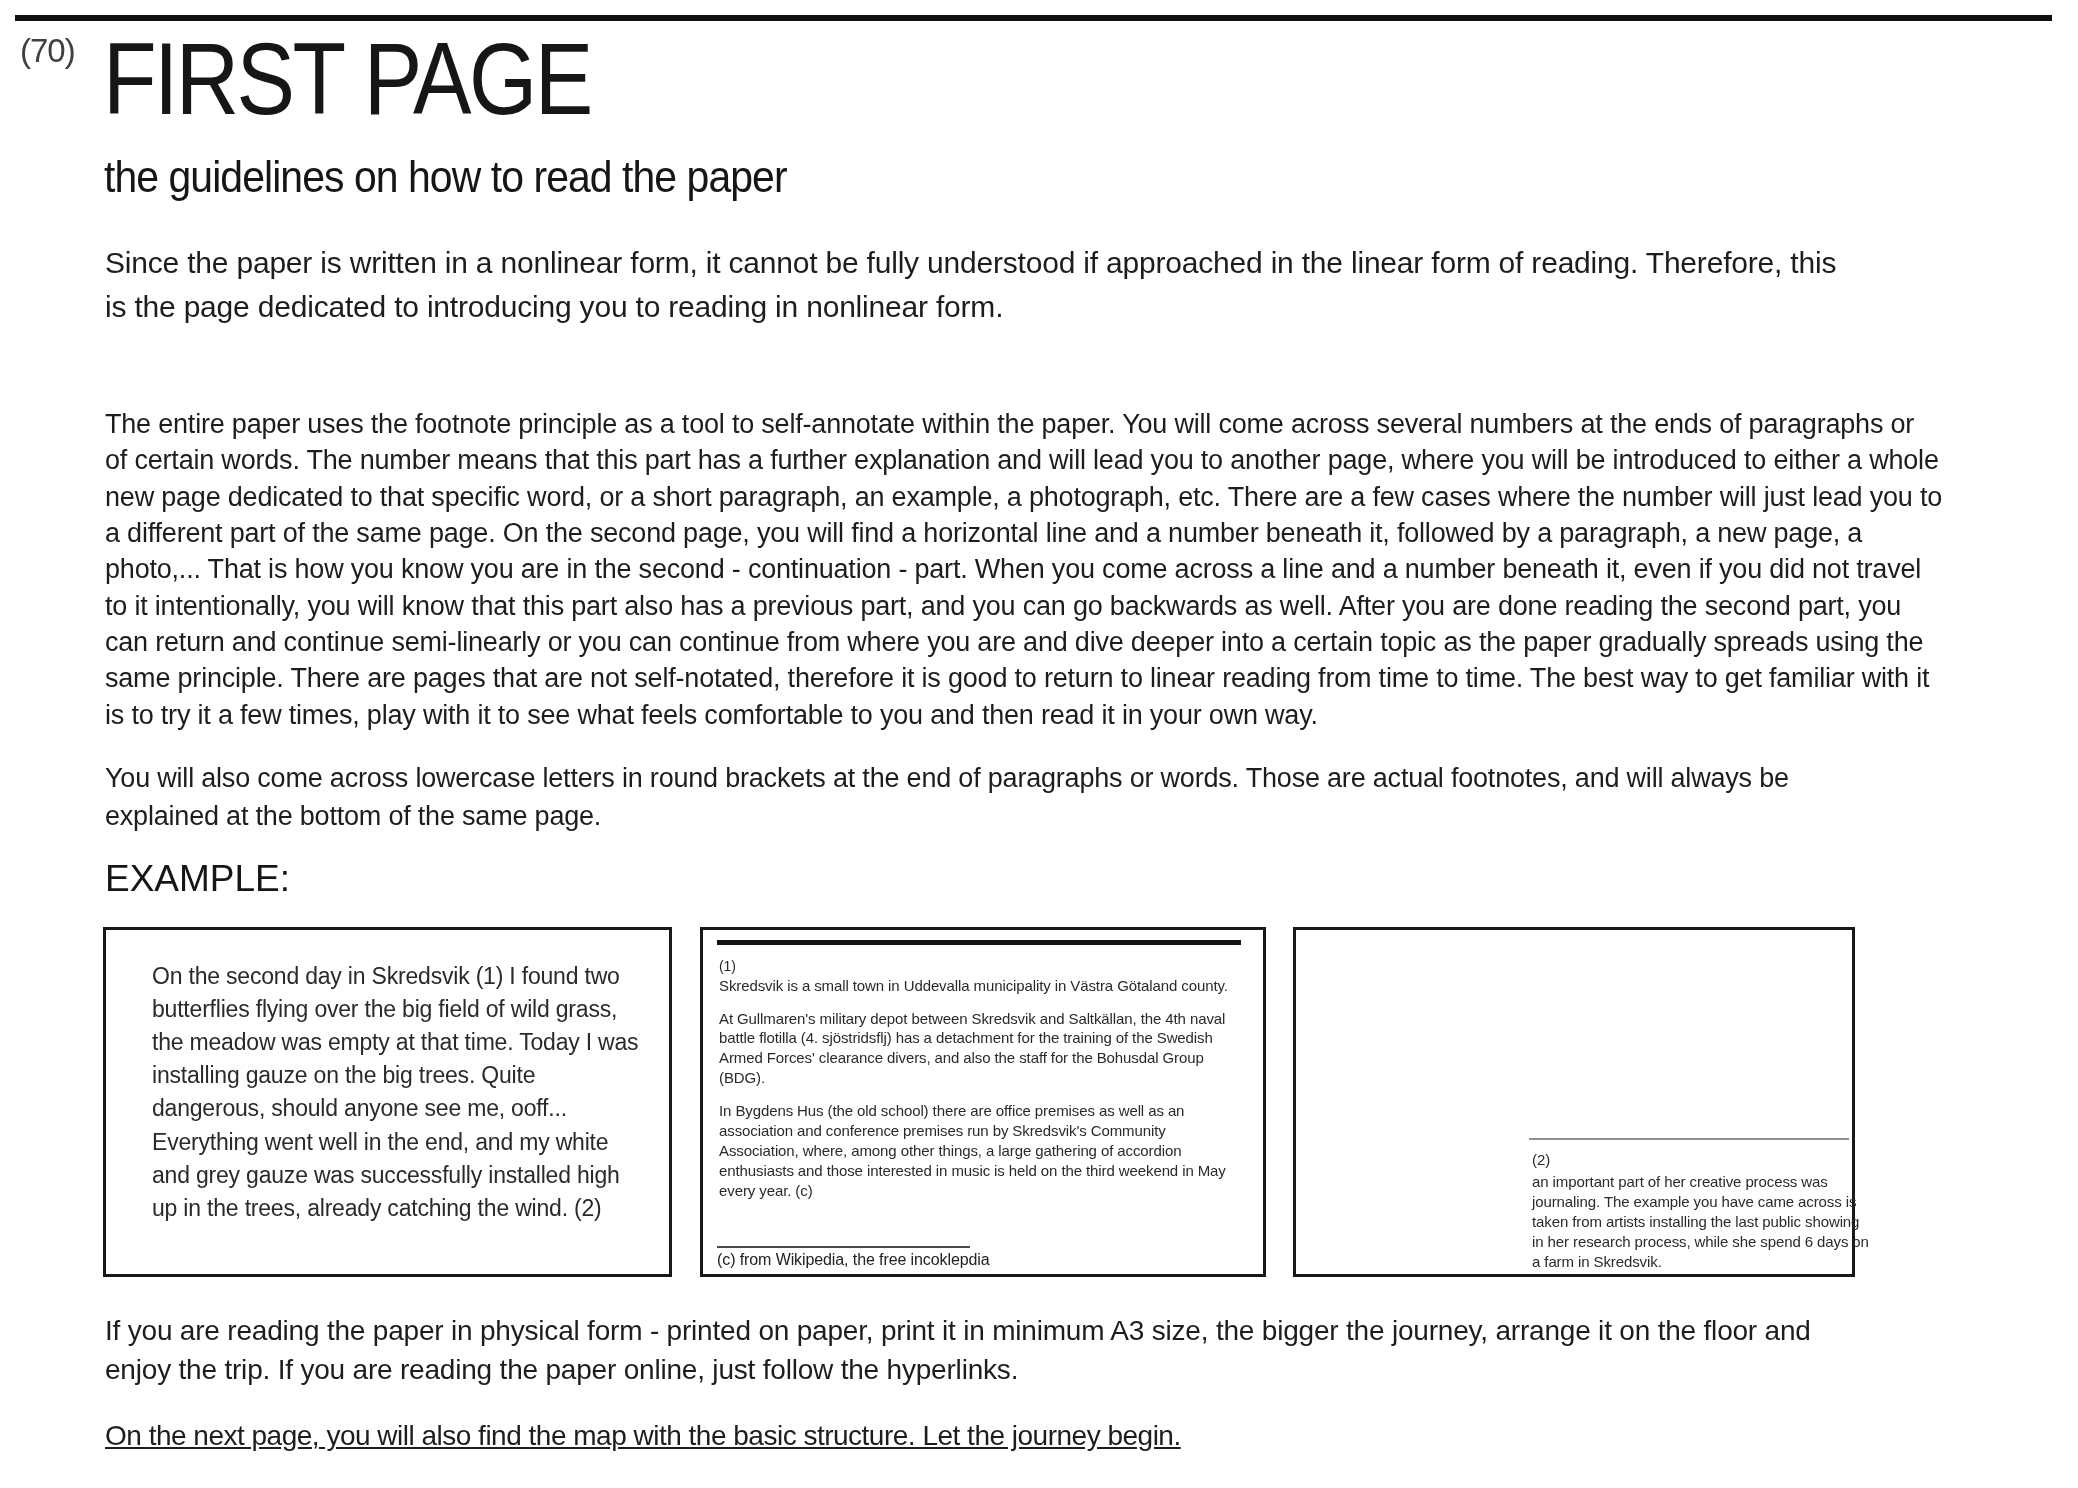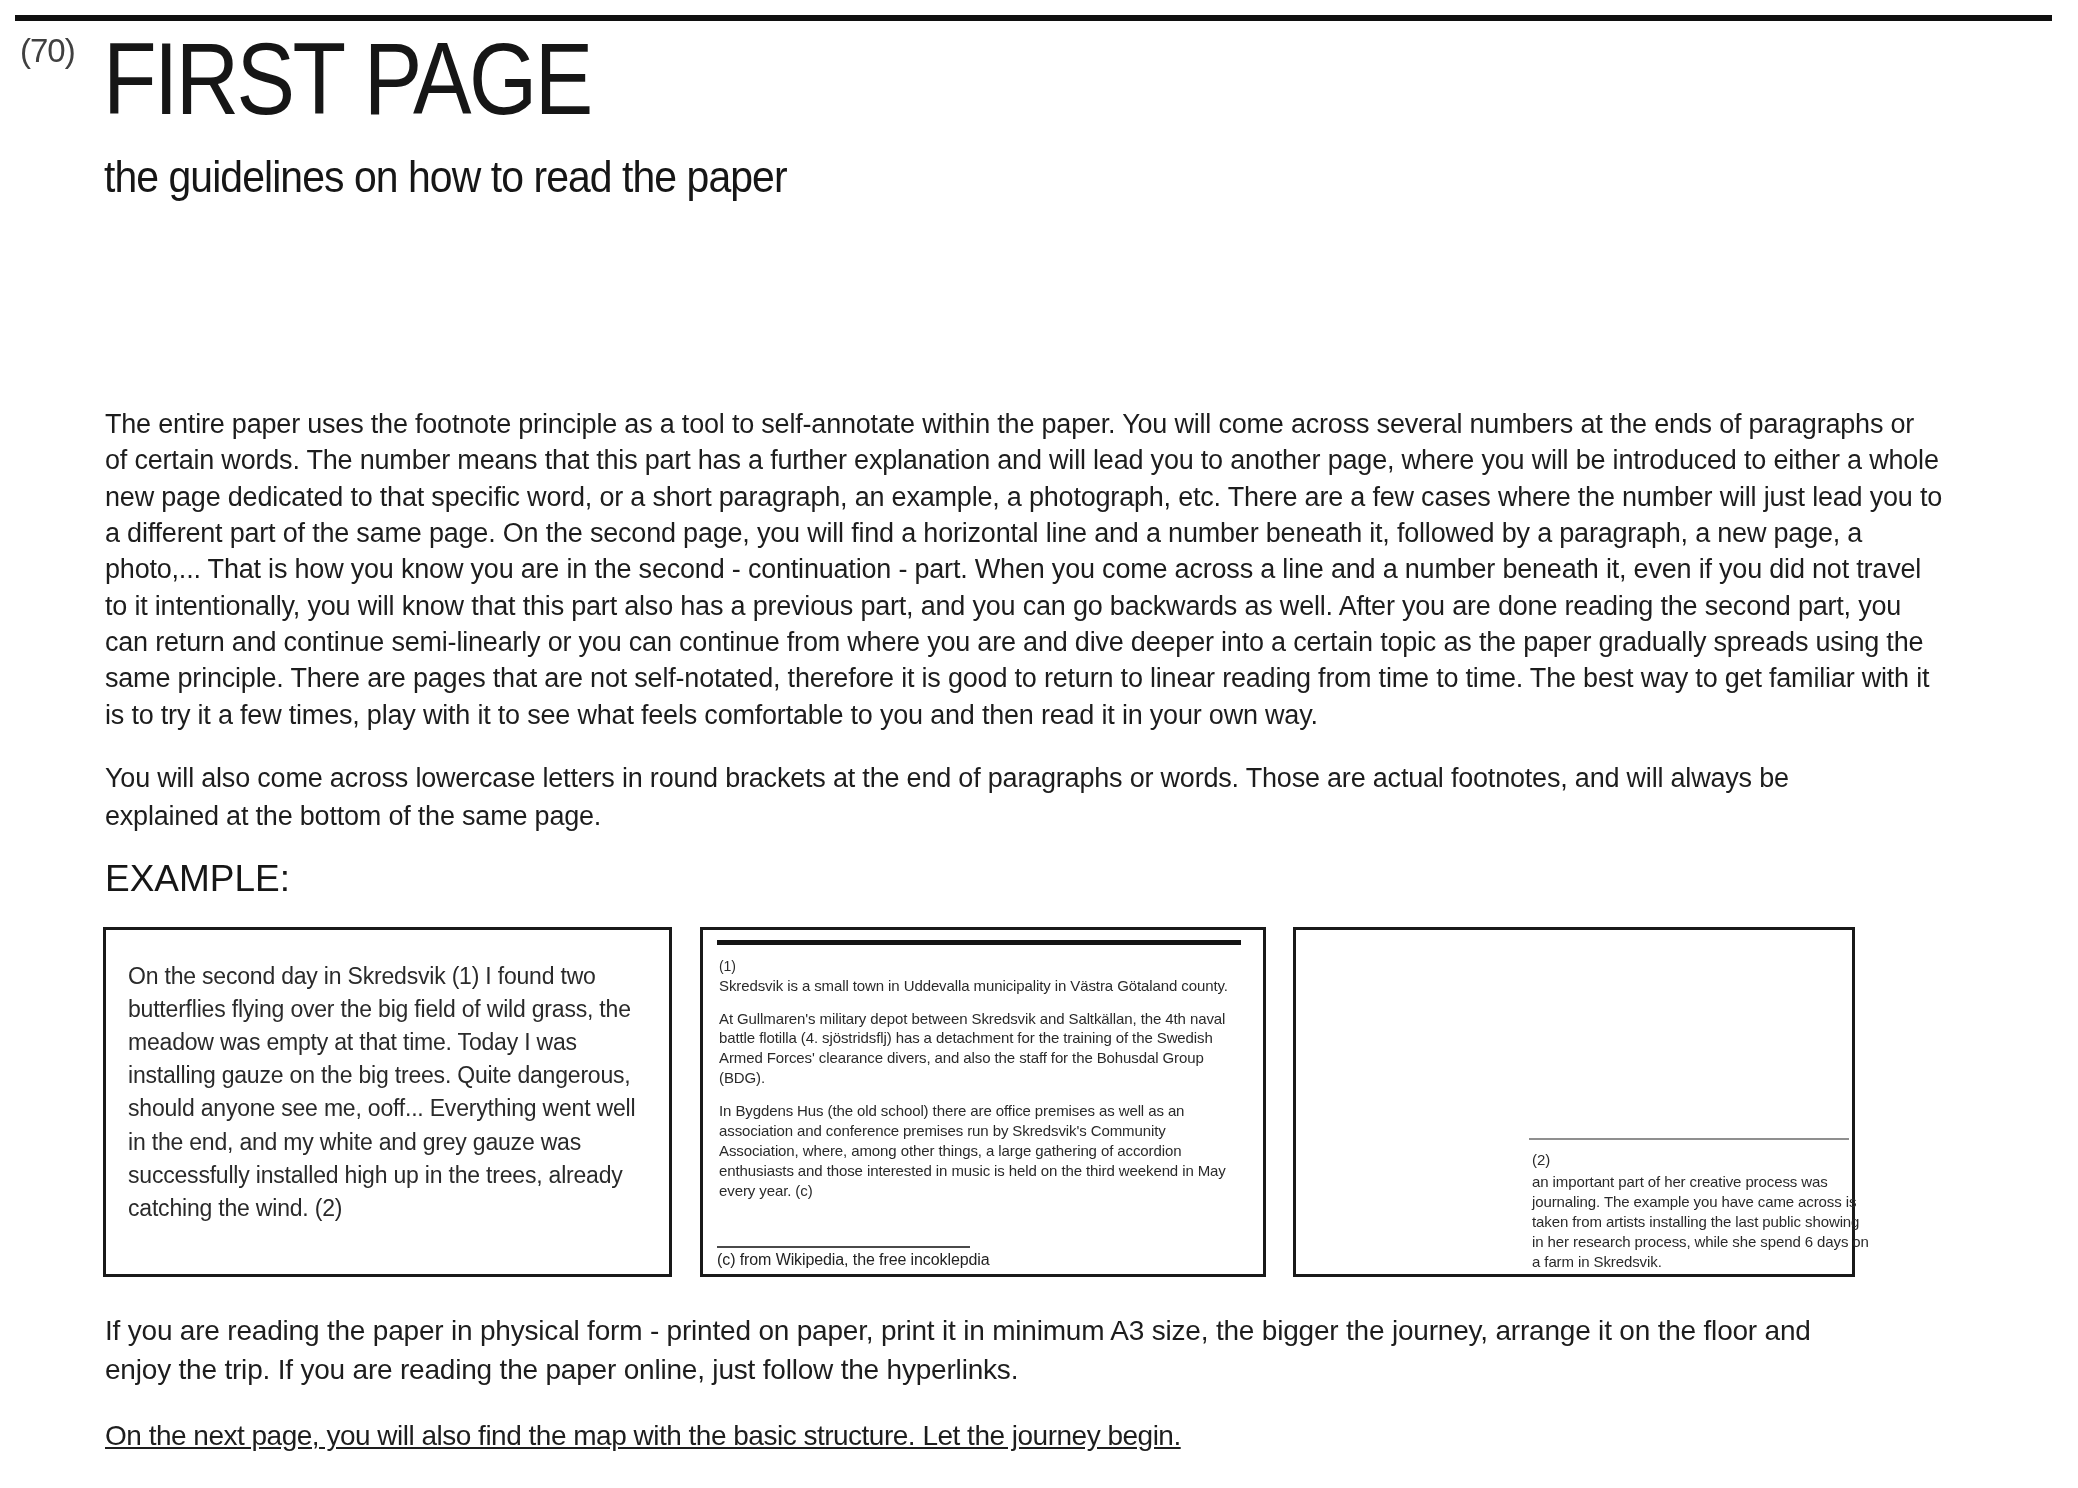--- a/index.html
+++ b/index.html
@@ -50,20 +50,21 @@
     position:absolute; top:927px; height:350px;
     border:3px solid #191919; background:#ffffff;
   }
   .box1 { left:103px;  width:569px; }
   .box2 { left:700px;  width:566px; }
   .box3 { left:1293px; width:562px; }
   .box1-text {
     padding:30px 30px 0 22px;
     font-size:23px; line-height:1.44; letter-spacing:-0.2px;
     color:#2a2a2a;
+    margin-left:24px;
   }
   .box2 { font-size:15px; }
   .box2-topline { margin:10px 22px 0 14px; height:5px; background:#141414; }
   .box2-content {
     padding:12px 28px 0 16px;
     font-size:15px; line-height:1.33; letter-spacing:-0.1px;
     color:#2a2a2a;
   }
   .box2-content p { margin-top:13px; }
   .box2-ref { font-size:14px; }
@@ -87,20 +88,21 @@
 <div class="page">
 
   <div class="top-rule"></div>
 
   <div class="ref-number">(70)</div>
 
   <h1 class="page-title">FIRST PAGE</h1>
 
   <div class="page-subtitle">the guidelines on how to read the paper</div>
 
+  <p class="para intro-para">Since the paper is written in a nonlinear form, it cannot be fully understood if approached in the linear form of reading. Therefore, this is the page dedicated to introducing you to reading in nonlinear form.</p>
 
   <p class="para body-para">The entire paper uses the footnote principle as a tool to self-annotate within the paper.  You will come across several numbers at the ends of paragraphs or of certain words. The number means that this part has a further explanation and will lead you to another page, where you will be introduced to either a whole new page dedicated to that specific word, or a short paragraph, an example, a photograph, etc. There are a few cases where the number will just lead you to a different part of the same page. On the second page, you will find a horizontal line and a number beneath it, followed by a paragraph, a new page, a photo,... That is how you know you are in the second - continuation -  part. When you come across a line and a number beneath it, even if you did not travel to it intentionally, you will know that this part also has a previous part, and you can go backwards as well. After you are done reading the second part, you can return and continue semi-linearly or you can continue from where you are and dive deeper into a certain topic as the paper gradually spreads using the same principle. There are pages that are not self-notated, therefore it is good to return to linear reading from time to time. The best way to get familiar with it is to try it a few times, play with it to see what feels comfortable to you and then read it in your own way.</p>
 
   <p class="para note-para">You will also come across lowercase letters in round brackets at the end of paragraphs or words. Those are actual footnotes, and will always be explained at the bottom of the same page.</p>
 
   <div class="example-heading">EXAMPLE:</div>
 
   <div class="example-box box1">
     <p class="box1-text">On the second day in Skredsvik (1) I found two butterflies flying over the big field of wild grass, the meadow was empty at that time. Today I was installing gauze on the big trees. Quite dangerous, should anyone see me, ooff... Everything went well in the end, and my white and grey gauze was successfully installed high up in the trees, already catching the wind. (2)</p>
   </div>

